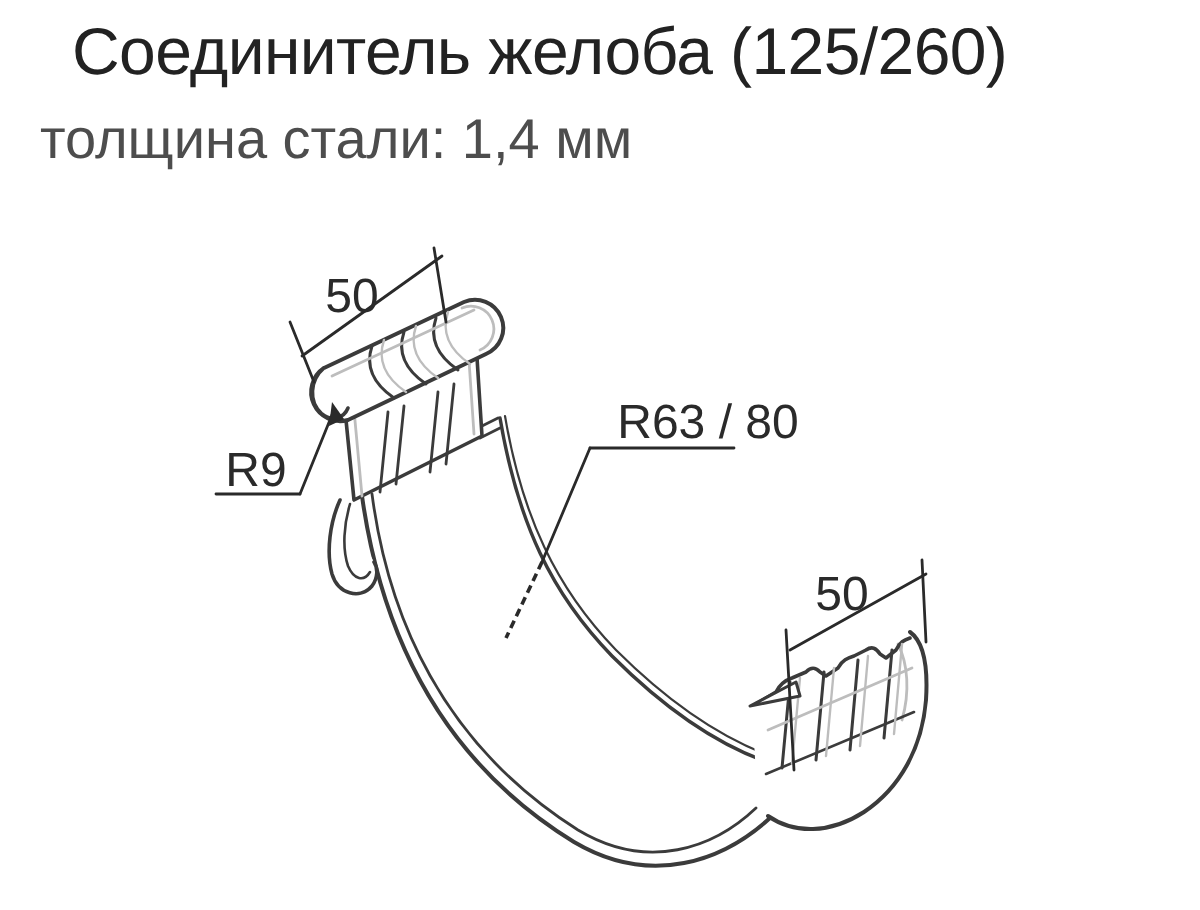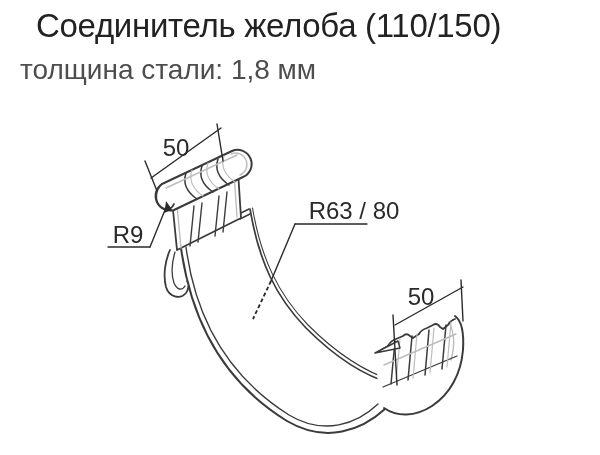--- a/index.html
+++ b/index.html
@@ -36,22 +36,22 @@
   .dim-text{
     font-family:"Liberation Sans",sans-serif;font-size:24px;
     fill:var(--dimtxt);
   }
   .arrowhead{fill:var(--dimtxt);stroke:none;}
 </style>
 </head>
 <body>
 
 <header>
-  <div class="title">Соединитель желоба (110/150)</div>
-  <div class="subtitle">толщина стали: 1,8 мм</div>
+  <div class="title">Соединитель желоба (125/260)</div>
+  <div class="subtitle">толщина стали: 1,4 мм</div>
 </header>
 
 <svg class="drawing" width="600" height="455" viewBox="0 0 600 455">
 
   <g>
 
     <path class="ln-thin" d="M239,214 L249,209"></path>
     <path class="ln-thin" d="M240,219 L250,214"></path>
 
     <path class="ln" style="stroke-width:1.7" d="M250,209 C259,262 276,297 306,328 C330,352 360,375 393,384"></path>

